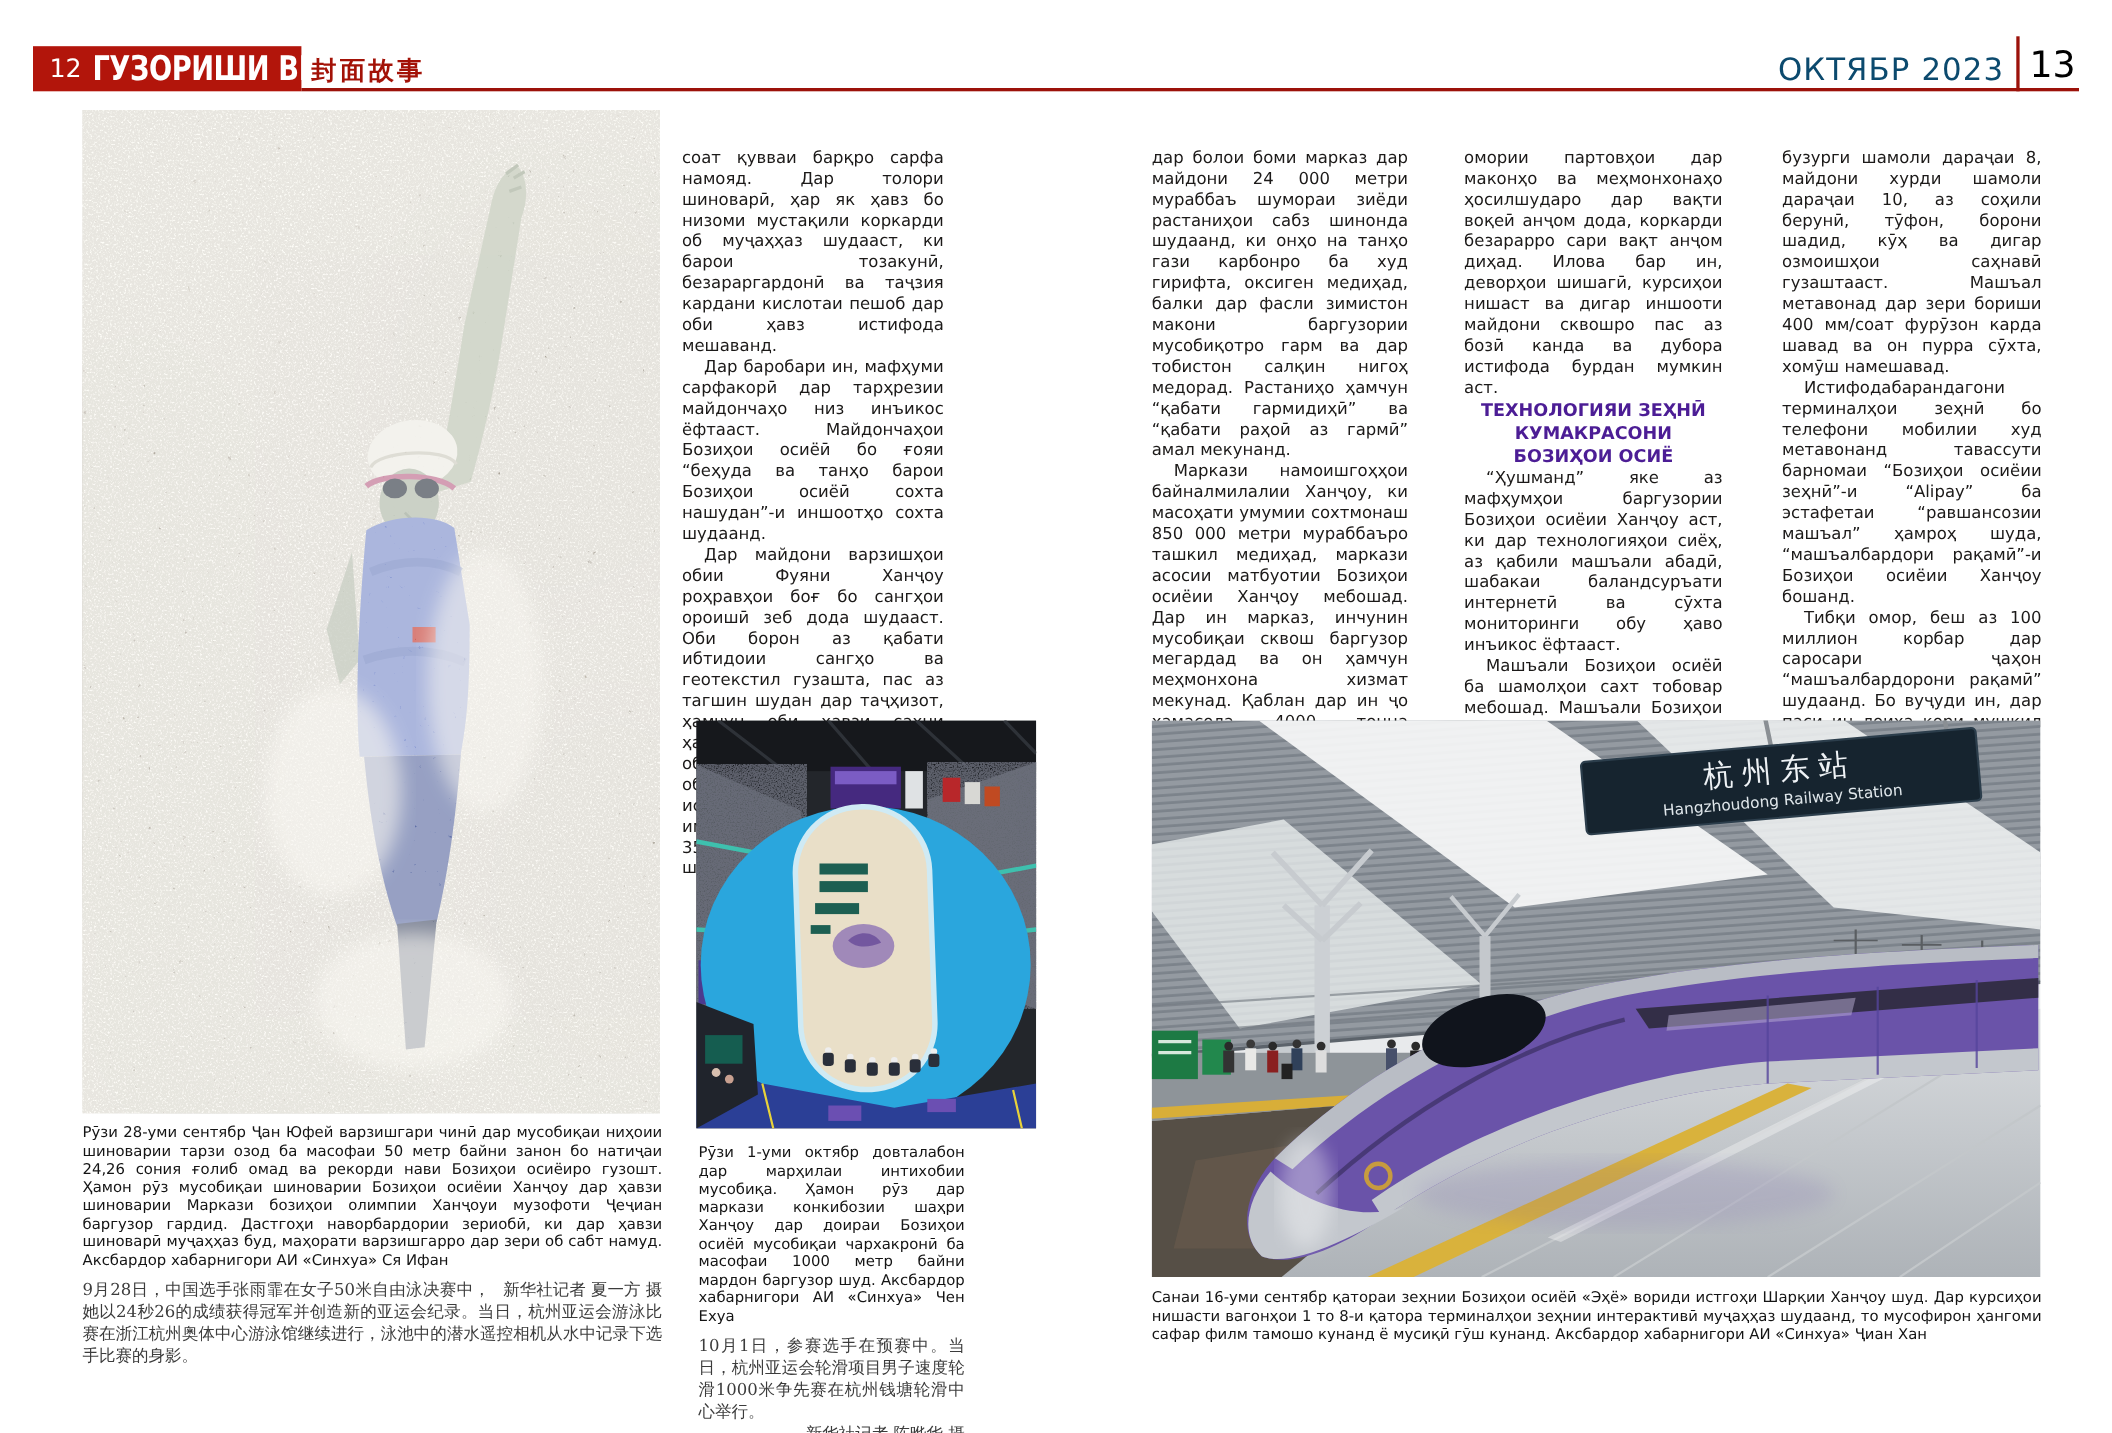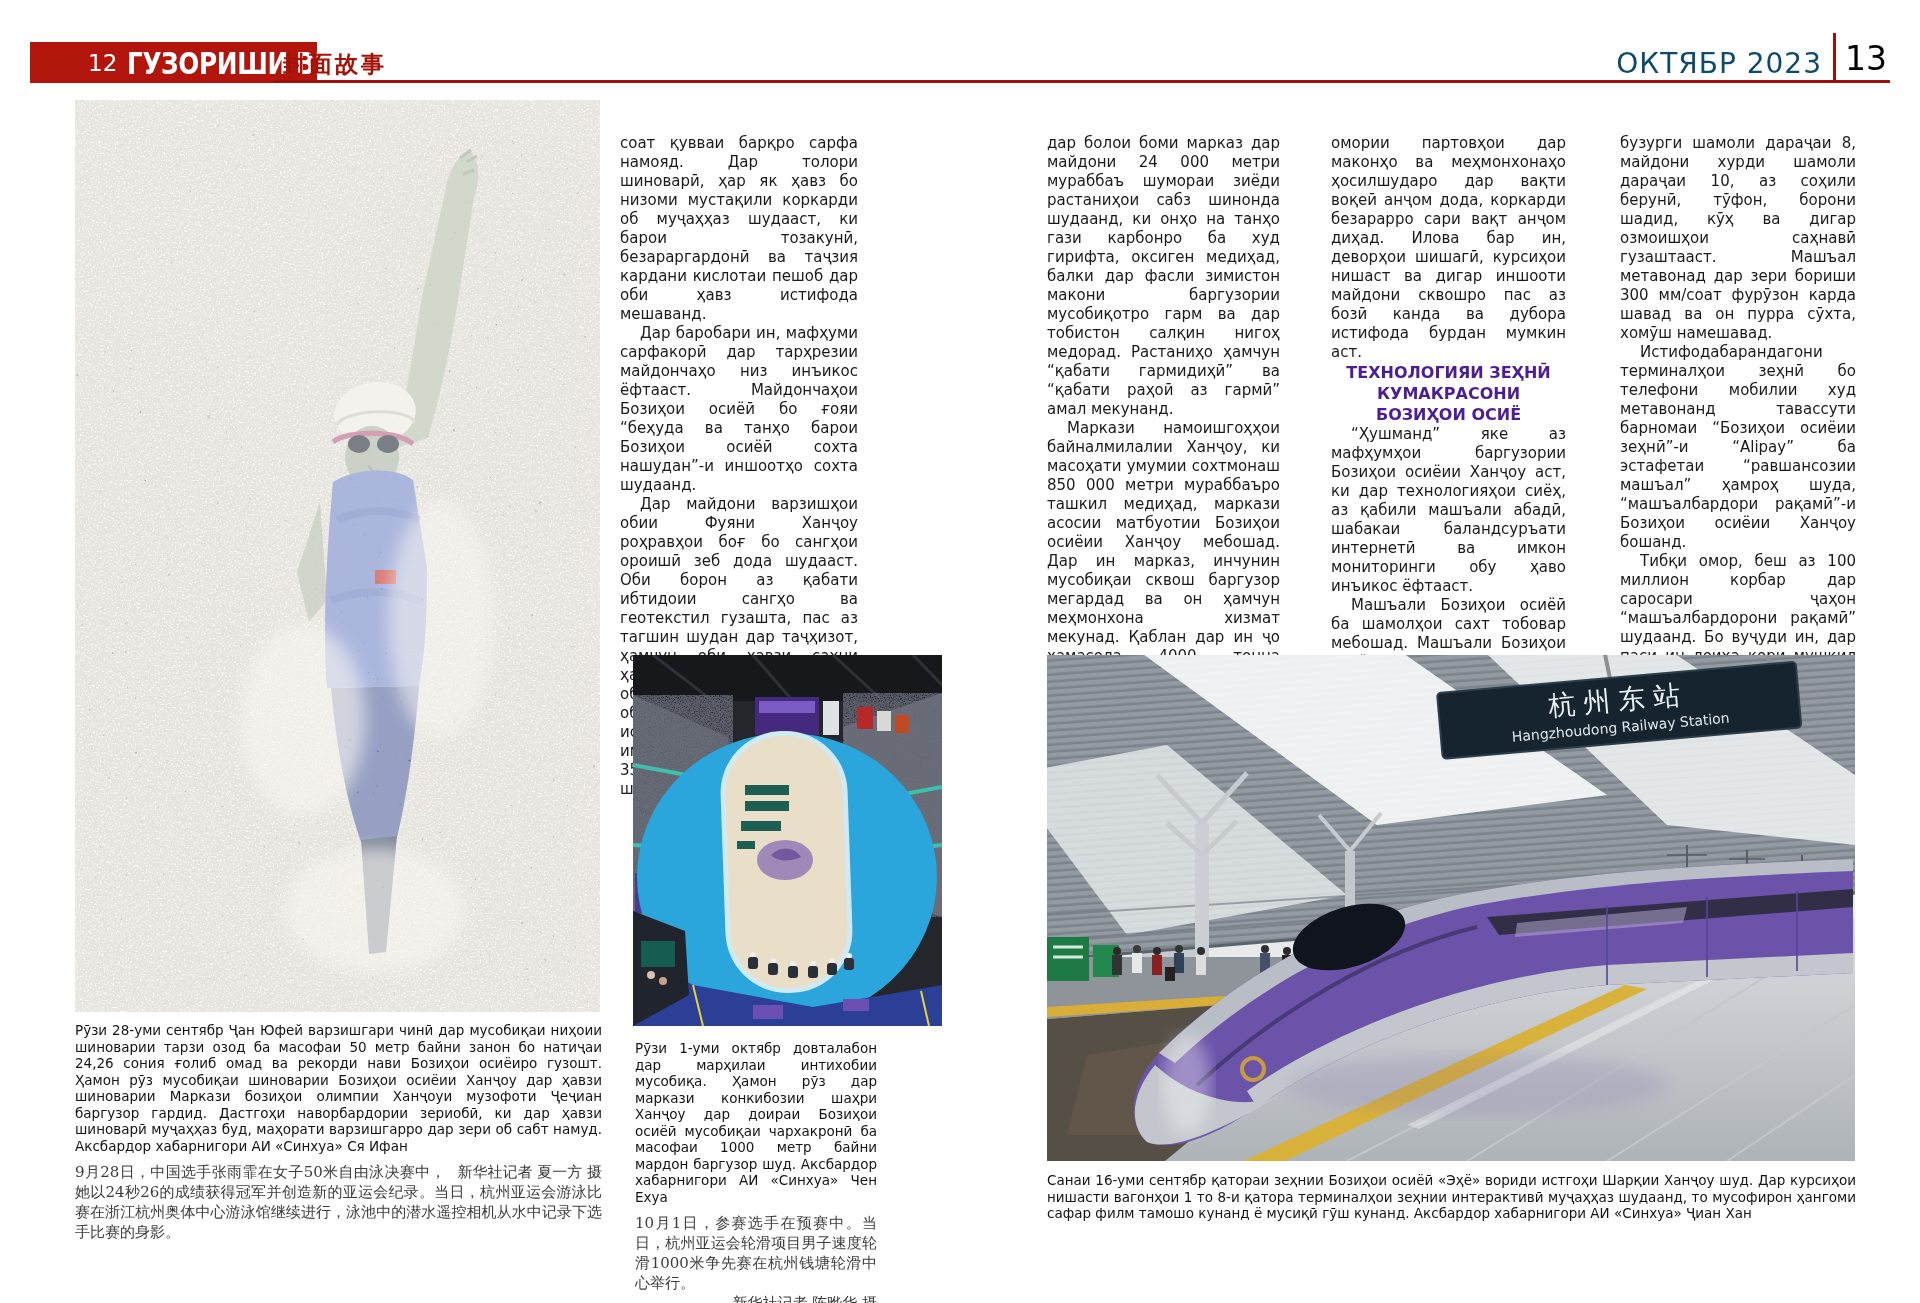--- a/index.html
+++ b/index.html
@@ -1,21 +1,21 @@
 <!DOCTYPE html>
 <html><head>
 <meta charset="utf-8">
 <style>
   html,body{margin:0;padding:0;background:#ffffff;}
   .page{position:relative;width:1920px;height:1303px;background:#fff;overflow:hidden;
         font-family:"DejaVu Sans",sans-serif;outline:1px solid #e3e3e3;}
   .abs{position:absolute;}
   
   .banner{left:30px;top:42px;width:244px;height:41px;background:#b2150b;color:#fff;
-          display:flex;align-items:center;padding-left:43px;}
+          display:flex;align-items:center;}
   .banner .num{font-size:23px;margin:0 10px 0 15px;}
   .banner .ttl{font-size:31px;font-weight:bold;letter-spacing:-.5px;white-space:nowrap;
                transform:scaleX(.8);transform-origin:left center;}
   .cnstory{left:283px;top:49px;font-size:23px;font-weight:bold;color:#a31207;letter-spacing:3px;
            font-family:"DejaVu Serif",serif;}
   .rule{left:274px;top:80px;width:1616px;height:3px;background:#9c120a;}
   .issue{left:1560px;top:47px;width:262px;text-align:right;font-size:28px;color:#0c4a6e;letter-spacing:1px;}
   .vline{left:1833px;top:33px;width:3px;height:50px;background:#9c120a;}
   .pno{left:1845px;top:39px;font-size:33px;color:#000000;}
   
@@ -186,26 +186,26 @@
 
   <div class="abs col" style="left:1047px;top:134px;width:233px;">
     <p>дар болои боми марказ дар майдони 24 000 метри мураббаъ шумораи зиёди растаниҳои сабз шинонда шудаанд, ки онҳо на танҳо гази карбонро ба худ гирифта, оксиген медиҳад, балки дар фасли зимистон макони баргузории мусобиқотро гарм ва дар тобистон салқин нигоҳ медорад. Растаниҳо ҳамчун “қабати гармидиҳӣ” ва “қабати раҳоӣ аз гармӣ” амал мекунанд.</p>
     <p class="ind">Маркази намоишгоҳҳои байналмилалии Ханҷоу, ки масоҳати умумии сохтмонаш 850 000 метри мураббаъро ташкил медиҳад, маркази асосии матбуотии Бозиҳои осиёии Ханҷоу мебошад. Дар ин марказ, инчунин мусобиқаи сквош баргузор мегардад ва он ҳамчун меҳмонхона хизмат мекунад. Қаблан дар ин ҷо ҳамасола 4000 тонна партовҳои гуногун тавлид мешуд. Маркази ЭКСПО низоми зеҳнии таснифоти партовҳоро ҷорӣ кардааст, то таҳлили</p>
   </div>
 
   <div class="abs col" style="left:1331px;top:134px;width:235px;">
     <p>омории партовҳои дар маконҳо ва меҳмонхонаҳо ҳосилшударо дар вақти воқеӣ анҷом дода, коркарди безарарро сари вақт анҷом диҳад. Илова бар ин, деворҳои шишагӣ, курсиҳои нишаст ва дигар иншооти майдони сквошро пас аз бозӣ канда ва дубора истифода бурдан мумкин аст.</p>
     <p class="redhead">ТЕХНОЛОГИЯИ ЗЕҲНӢ
 КУМАКРАСОНИ БОЗИҲОИ ОСИЁ</p>
-    <p class="ind">“Ҳушманд” яке аз мафҳумҳои баргузории Бозиҳои осиёии Ханҷоу аст, ки дар технологияҳои сиёҳ, аз қабили машъали абадӣ, шабакаи баландсуръати интернетӣ ва имкон мониторинги обу ҳаво инъикос ёфтааст.</p>
+    <p class="ind">“Ҳушманд” яке аз мафҳумҳои баргузории Бозиҳои осиёии Ханҷоу аст, ки дар технологияҳои сиёҳ, аз қабили машъали абадӣ, шабакаи баландсуръати интернетӣ ва сӯхта мониторинги обу ҳаво инъикос ёфтааст.</p>
     <p class="ind">Машъали Бозиҳои осиёӣ ба шамолҳои сахт тобовар мебошад. Машъали Бозиҳои осиёии Ханҷоу аз 300 озмоиш, аз ҷумла аз озмоиши шамоли гардиши дарунӣ, майдони</p>
   </div>
 
   <div class="abs col" style="left:1620px;top:134px;width:236px;">
-    <p>бузурги шамоли дараҷаи 8, майдони хурди шамоли дараҷаи 10, аз соҳили берунӣ, тӯфон, борони шадид, кӯҳ ва дигар озмоишҳои саҳнавӣ гузаштааст. Машъал метавонад дар зери бориши 300 мм/соат фурӯзон карда шавад ва он пурра сӯхта, хомӯш намешавад.</p>
+    <p>бузурги шамоли дараҷаи 8, майдони хурди шамоли дараҷаи 10, аз соҳили берунӣ, тӯфон, борони шадид, кӯҳ ва дигар озмоишҳои саҳнавӣ гузаштааст. Машъал метавонад дар зери бориши 400 мм/соат фурӯзон карда шавад ва он пурра сӯхта, хомӯш намешавад.</p>
     <p class="ind">Истифодабарандагони терминалҳои зеҳнӣ бо телефони мобилии худ метавонанд тавассути барномаи “Бозиҳои осиёии зеҳнӣ”-и “Alipay” ба эстафетаи “равшансозии машъал” ҳамроҳ шуда, “машъалбардори рақамӣ”-и Бозиҳои осиёии Ханҷоу бошанд.</p>
     <p class="ind">Тибқи омор, беш аз 100 миллион корбар дар саросари ҷаҳон “машъалбардорони рақамӣ” шудаанд. Бо вуҷуди ин, дар паси ин лоиҳа кори мушкил ва назарраси техникӣ мавҷуд мебошад. Фан Кай, директори техникии “машъалбардори рақамӣ” гуфт: “Дар татбиқи лоиҳа на танҳо шароити инфрасохтори шабакавии ҳар як киш-</p>
   </div>
 
   <div class="abs photo" style="left:1047px;top:655px;width:808px;height:506px;">
     <svg viewBox="0 0 808 506" preserveAspectRatio="none">
       <defs>
         <pattern id="ceil" width="7" height="7" patternUnits="userSpaceOnUse" patternTransform="rotate(-4)">
           <rect width="7" height="7" fill="#949aa1"></rect>
             <rect y="4.5" width="7" height="2.5" fill="#7c838b"></rect>

